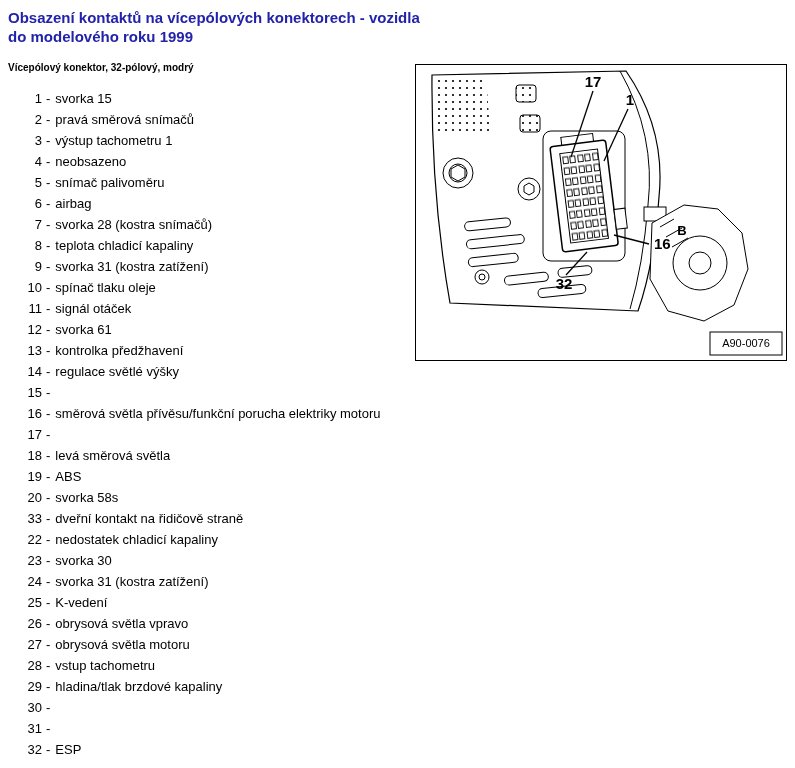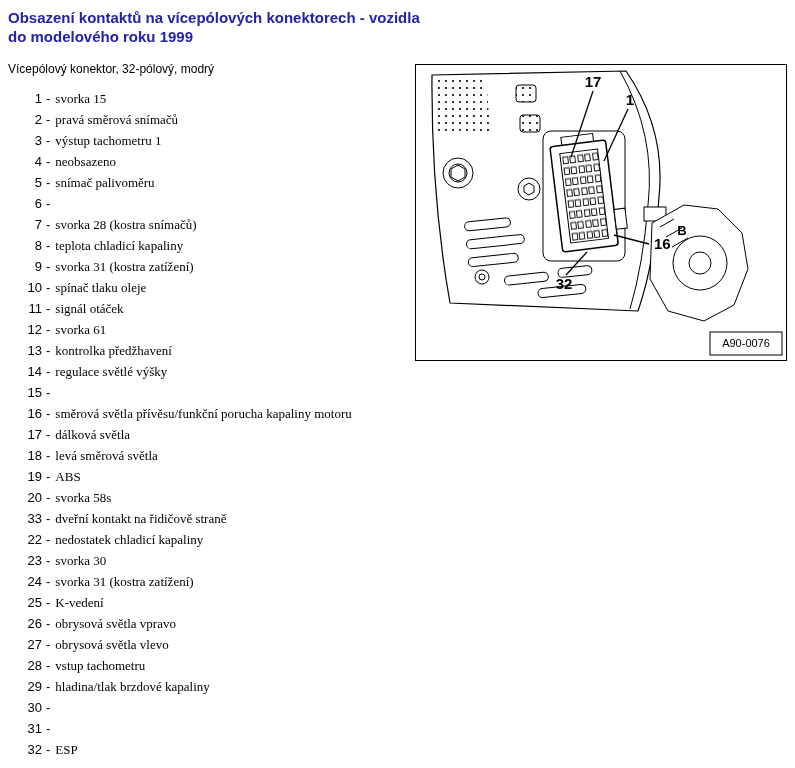--- a/index.html
+++ b/index.html
@@ -1,25 +1,25 @@
 <!DOCTYPE html>
 <html style="--title-color: #2222aa;"><head>
 <meta charset="utf-8">
 <style>
   html,body{margin:0;padding:0;background:#ffffff;width:795px;height:768px;overflow:hidden;
     font-family:"Liberation Sans","DejaVu Sans",sans-serif;color:#000;}
   .page{position:relative;width:795px;height:700px;}
   .doc-title{position:absolute;left:8px;top:8px;width:470px;
     font-size:15px;font-weight:bold;line-height:19px;color:var(--title-color,#2222aa);}
-  .doc-subtitle{position:absolute;left:8px;top:62px;font-size:12px;font-weight:normal;}
+  .doc-subtitle{position:absolute;left:8px;top:62px;font-size:10px;font-weight:bold;}
   .pin-list{position:absolute;left:8px;top:88px;width:400px;}
   .pin-row{display:flex;align-items:center;height:21px;font-size:13px;white-space:nowrap;}
   .pin-num{flex:0 0 auto;width:34px;text-align:right;}
   .pin-sep{margin:0 5px 0 4px;}
-  .pin-label{flex:1 1 auto;font-family:Liberation Serif, serif;}
+  .pin-label{flex:1 1 auto;}
   .figure-box{position:absolute;left:415px;top:64px;width:372px;height:297px;
     border:1px solid #000;background:#fff;box-sizing:border-box;}
   .figure-box svg{display:block;}
   svg text{font-family:"Liberation Sans","DejaVu Sans",sans-serif;}
   .callout{font-size:15px;font-weight:bold;}
   .fig-code{font-size:11px;}
   .fig-b{font-size:13px;font-weight:bold;}
 </style>
 </head>
 <body>
@@ -60,20 +60,21 @@
 
     <div class="pin-row">
       <span class="pin-num">5</span>
       <span class="pin-sep">-</span>
       <span class="pin-label">snímač palivoměru</span>
     </div>
 
     <div class="pin-row">
       <span class="pin-num">6</span>
       <span class="pin-sep">-</span>
+      <span class="pin-label">airbag</span>
     </div>
 
     <div class="pin-row">
       <span class="pin-num">7</span>
       <span class="pin-sep">-</span>
       <span class="pin-label">svorka 28 (kostra snímačů)</span>
     </div>
 
     <div class="pin-row">
       <span class="pin-num">8</span>
@@ -118,27 +119,26 @@
     </div>
 
     <div class="pin-row">
       <span class="pin-num">15</span>
       <span class="pin-sep">-</span>
     </div>
 
     <div class="pin-row">
       <span class="pin-num">16</span>
       <span class="pin-sep">-</span>
-      <span class="pin-label">směrová světla přívěsu/funkční porucha kapaliny motoru</span>
+      <span class="pin-label">směrová světla přívěsu/funkční porucha elektriky motoru</span>
     </div>
 
     <div class="pin-row">
       <span class="pin-num">17</span>
       <span class="pin-sep">-</span>
-      <span class="pin-label">dálková světla</span>
     </div>
 
     <div class="pin-row">
       <span class="pin-num">18</span>
       <span class="pin-sep">-</span>
       <span class="pin-label">levá směrová světla</span>
     </div>
 
     <div class="pin-row">
       <span class="pin-num">19</span>
@@ -184,21 +184,21 @@
 
     <div class="pin-row">
       <span class="pin-num">26</span>
       <span class="pin-sep">-</span>
       <span class="pin-label">obrysová světla vpravo</span>
     </div>
 
     <div class="pin-row">
       <span class="pin-num">27</span>
       <span class="pin-sep">-</span>
-      <span class="pin-label">obrysová světla vlevo</span>
+      <span class="pin-label">obrysová světla motoru</span>
     </div>
 
     <div class="pin-row">
       <span class="pin-num">28</span>
       <span class="pin-sep">-</span>
       <span class="pin-label">vstup tachometru</span>
     </div>
 
     <div class="pin-row">
       <span class="pin-num">29</span>

